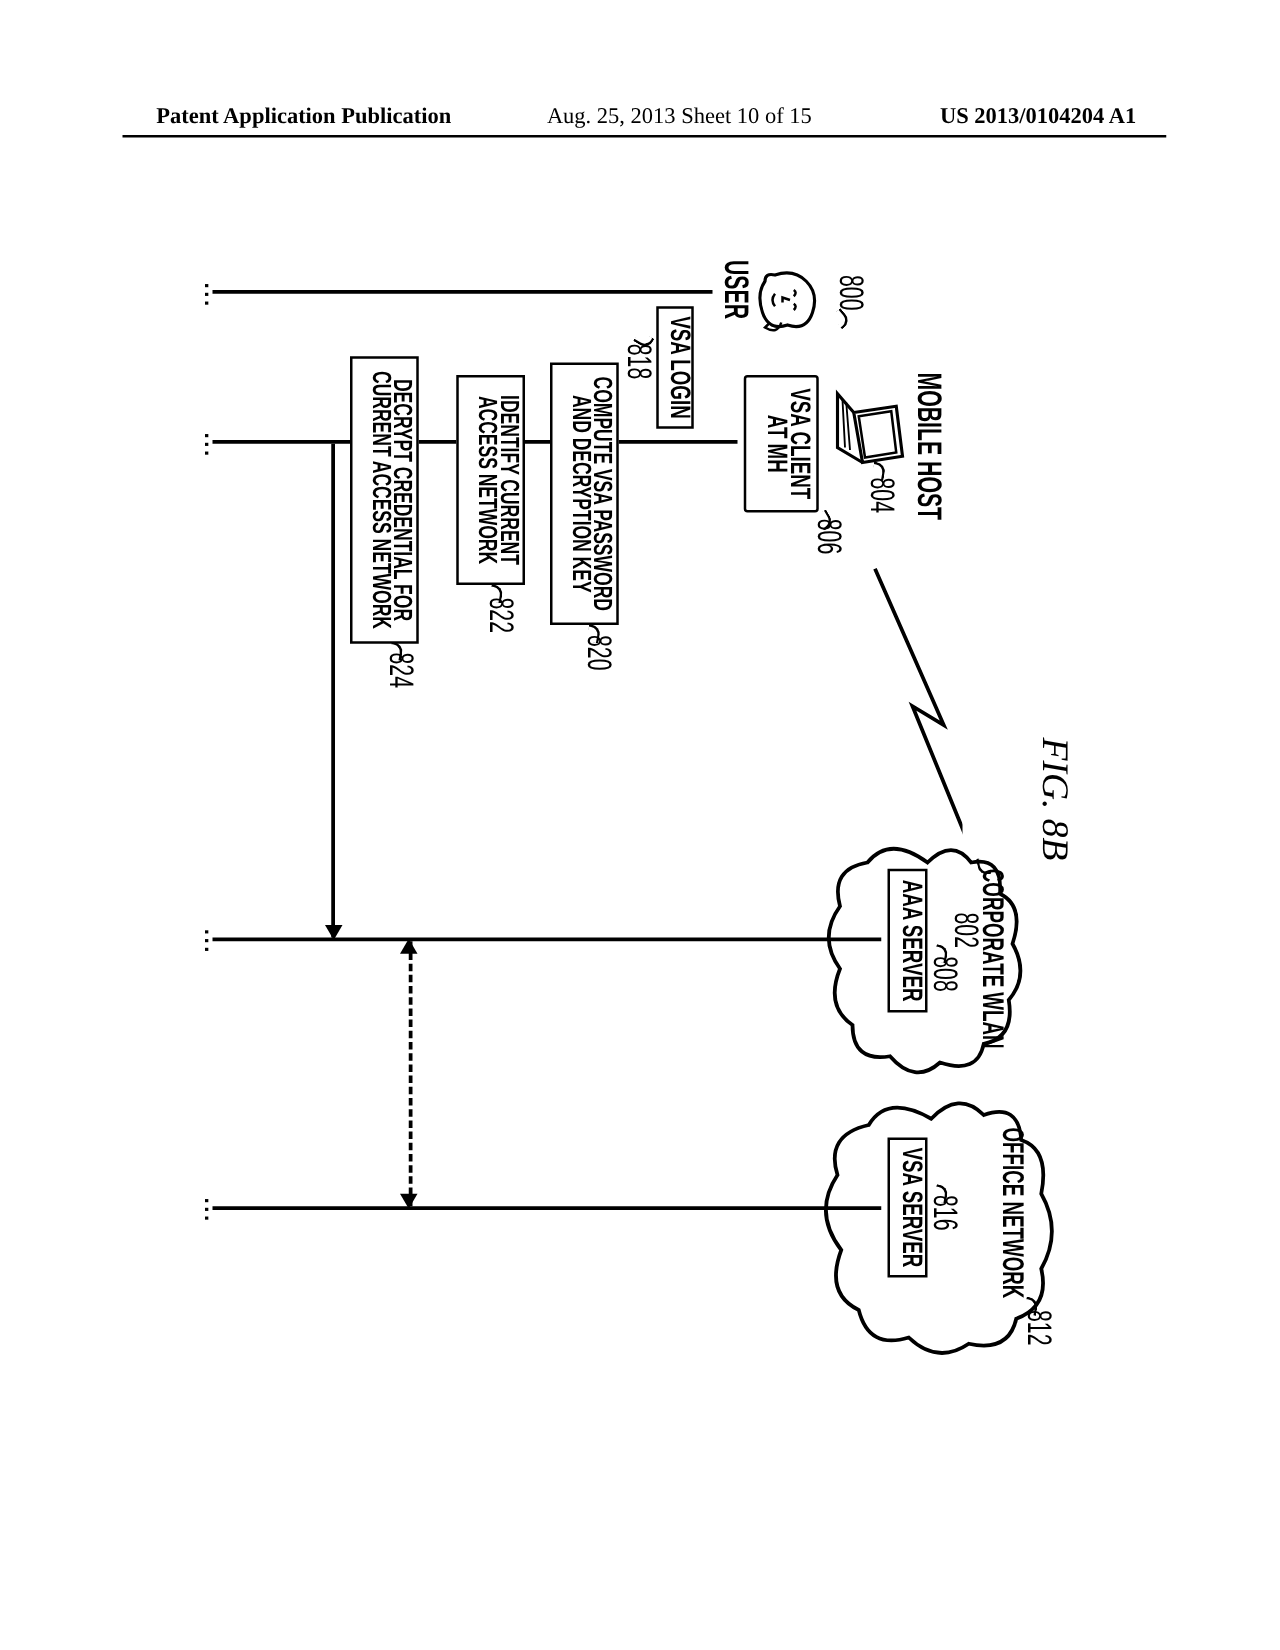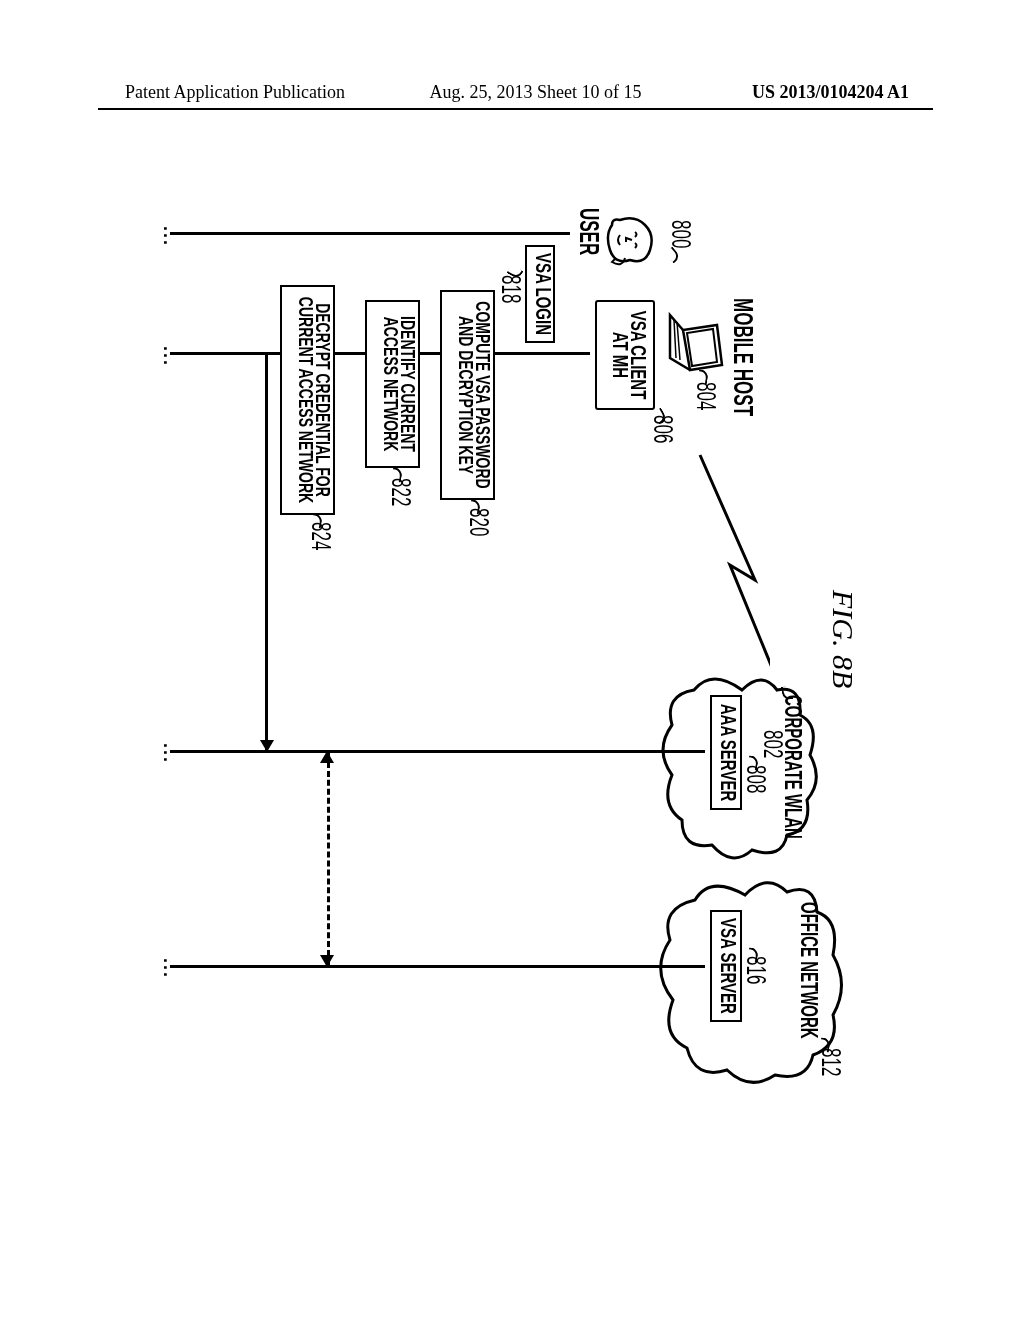--- a/index.html
+++ b/index.html
@@ -13,21 +13,21 @@
   .header {
     position: absolute;
     top: 82px;
     left: 0;
     width: 1024px;
     display: flex;
     justify-content: space-between;
     font-size: 18px;
     padding: 0 115px 0 125px;
   }
-  .header-left { font-weight: normal; }
+  .header-left { font-weight: bold; }
   .header-center { font-weight: normal; }
   .header-right { font-weight: bold; margin-left: 26px; }
   .header-rule {
     position: absolute;
     top: 108px;
     left: 98px;
     width: 835px;
     height: 2px;
     background: #000;
   }

